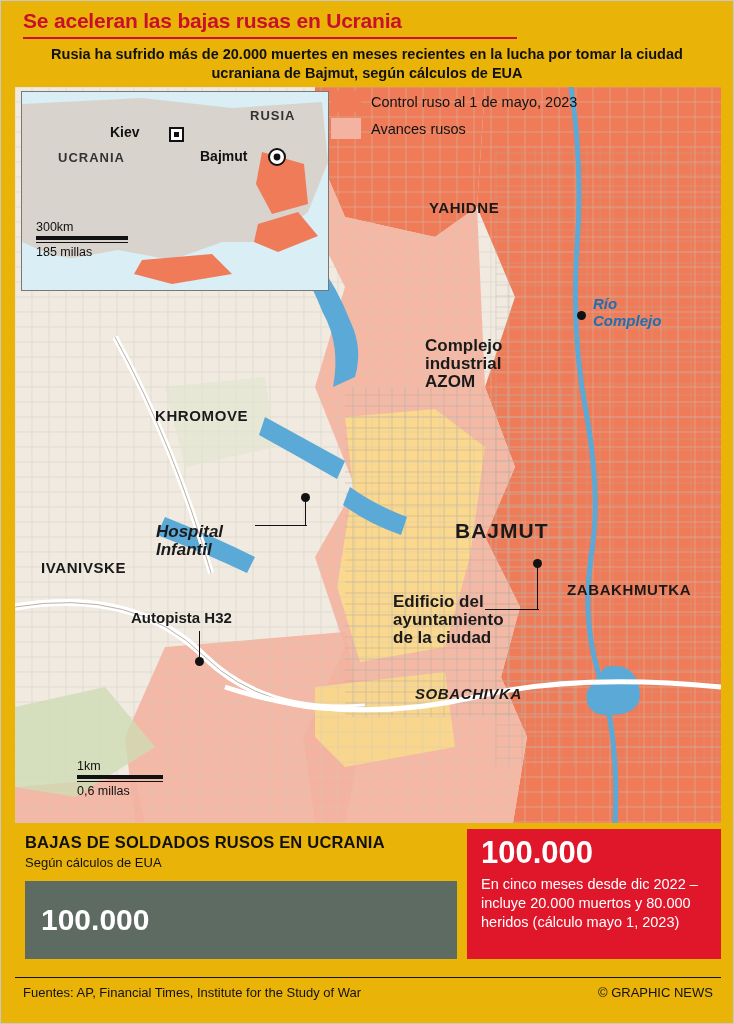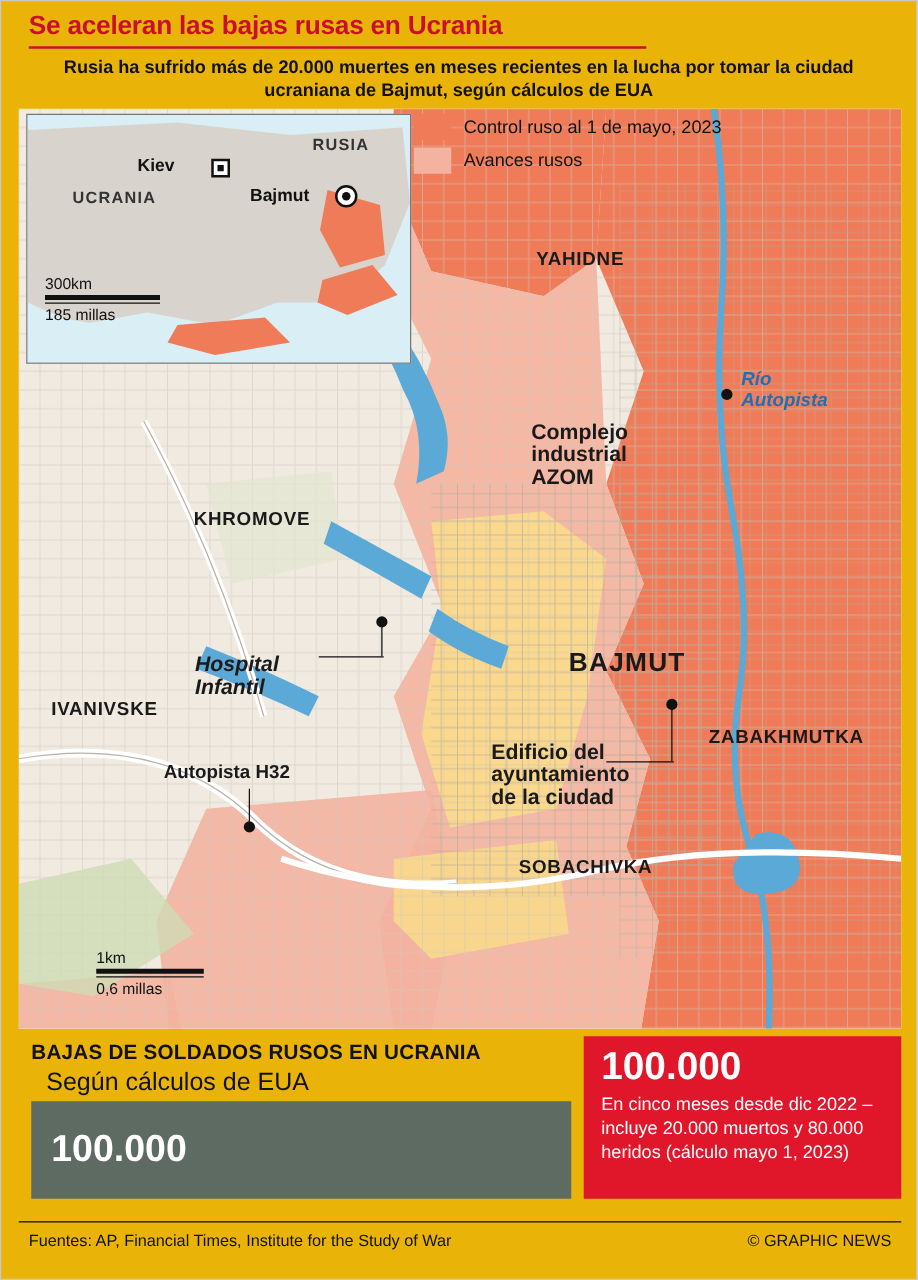--- a/index.html
+++ b/index.html
@@ -88,21 +88,21 @@
 
   
   .panel{
     position:absolute;left:14px;top:828px;width:706px;height:144px;
   }
   .panel-title{
     position:absolute;left:10px;top:4px;font-size:16.5px;font-weight:bold;color:#111;
     letter-spacing:0.2px;
   }
   .panel-sub{
-    position:absolute;left:10px;top:26px;font-size:20px;color:#111;margin-left:12px;
+    position:absolute;left:10px;top:26px;font-size:13px;color:#111;
   }
   .grey-box{
     position:absolute;left:10px;top:52px;width:432px;height:78px;
     background:#5e6b62;
     display:flex;align-items:center;
   }
   .grey-num{
     color:#fff;font-size:30px;font-weight:bold;padding:0 14px 0 16px;white-space:nowrap;
   }
   .grey-txt{
@@ -227,24 +227,24 @@
         <div class="bar"></div>
         <div class="bar2"></div>
         <span>185 millas</span>
       </div>
     </div>
 
     <span class="mlabel town" style="left:414px;top:112px;">YAHIDNE</span>
     <span class="mlabel town" style="left:140px;top:320px;">KHROMOVE</span>
     <span class="mlabel town" style="left:26px;top:472px;">IVANIVSKE</span>
     <span class="mlabel town" style="left:552px;top:494px;">ZABAKHMUTKA</span>
-    <span class="mlabel town" style="left:400px;top:598px;">SOBACHIVKA</span>
+    <span class="mlabel town" style="left:400px;top:598px;font-style:italic;">SOBACHIVKA</span>
     <span class="mlabel big" style="left:440px;top:432px;">BAJMUT</span>
     <span class="mlabel river" style="left:578px;top:208px;text-align:left;">Río
-Autopista</span>
+Complejo</span>
 
     <span class="mlabel poi" style="left:410px;top:250px;">Complejo
 industrial
 AZOM</span>
     <span class="mlabel poi" style="left:141px;top:436px;font-style:italic;">Hospital
 Infantil</span>
     <span class="mlabel poi" style="left:378px;top:506px;">Edificio del
 ayuntamiento
 de la ciudad</span>
     <span class="mlabel road" style="left:116px;top:522px;">Autopista H32</span>

